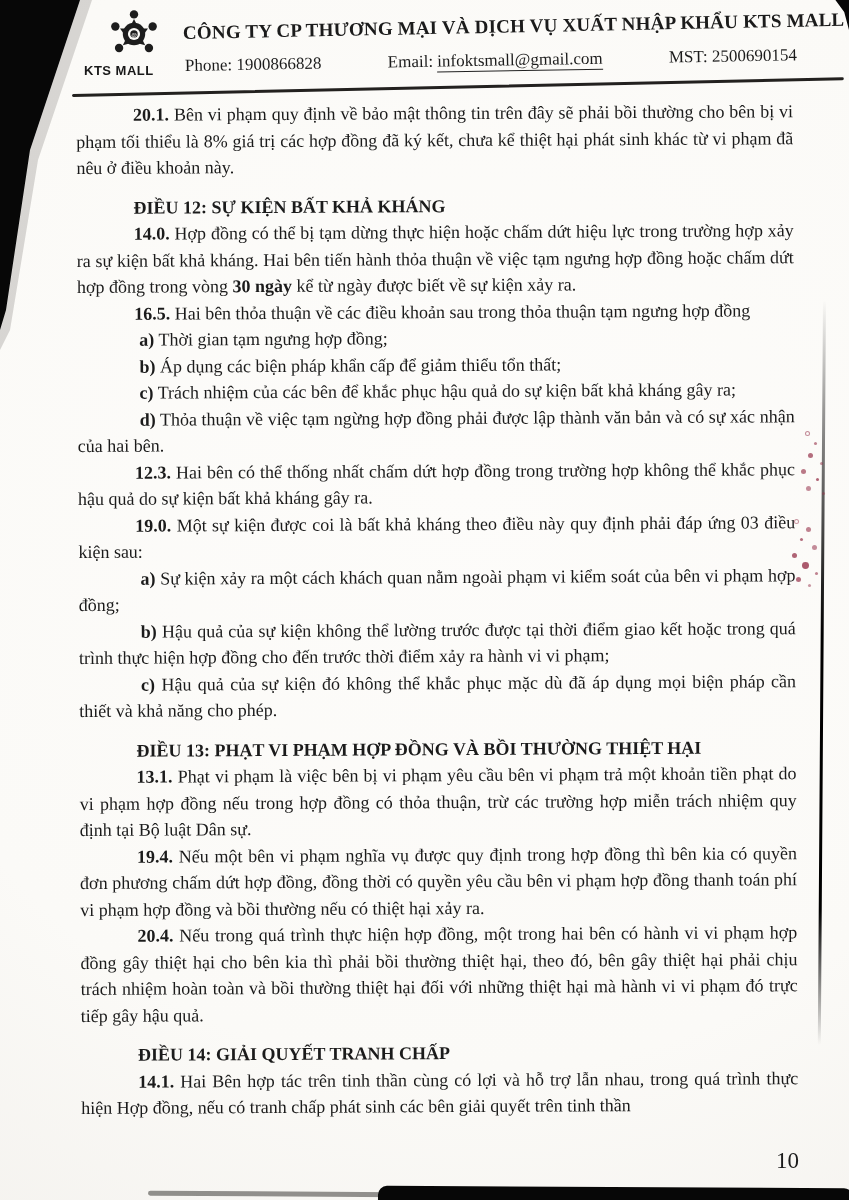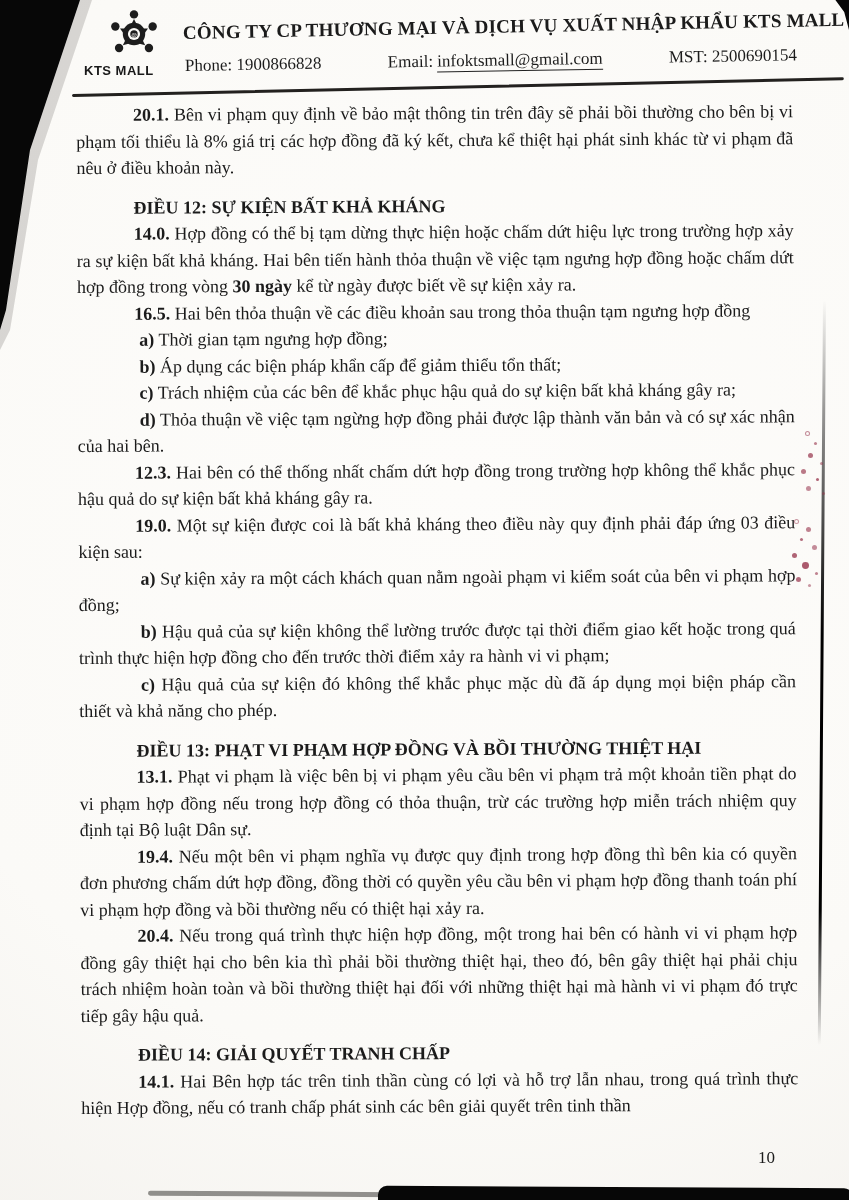--- a/index.html
+++ b/index.html
@@ -81,21 +81,21 @@
   
   .doc-body{
     position:absolute;left:76px;top:102px;width:717px;
     font-size:18px;line-height:26.5px;text-align:justify;
     transform:rotate(-.3deg);transform-origin:top left;
   }
   .doc-body .p{text-indent:57px;}
   .doc-body .li{text-indent:62px;}
   .doc-body .h{font-weight:bold;margin:13px 0 0 57px;text-align:left;text-indent:0;}
   .b{font-weight:bold;}
-  .page-number{position:absolute;right:74px;top:1148px;font-size:17px;}
+  .page-number{position:absolute;right:50px;top:1148px;font-size:23px;}
 </style>
 </head>
 <body>
 
 <div class="page">
 
   <div class="corner-tl-soft"></div>
   <div class="corner-tl"></div>
   <div class="corner-tr"></div>
   <div class="edge-line"></div>

